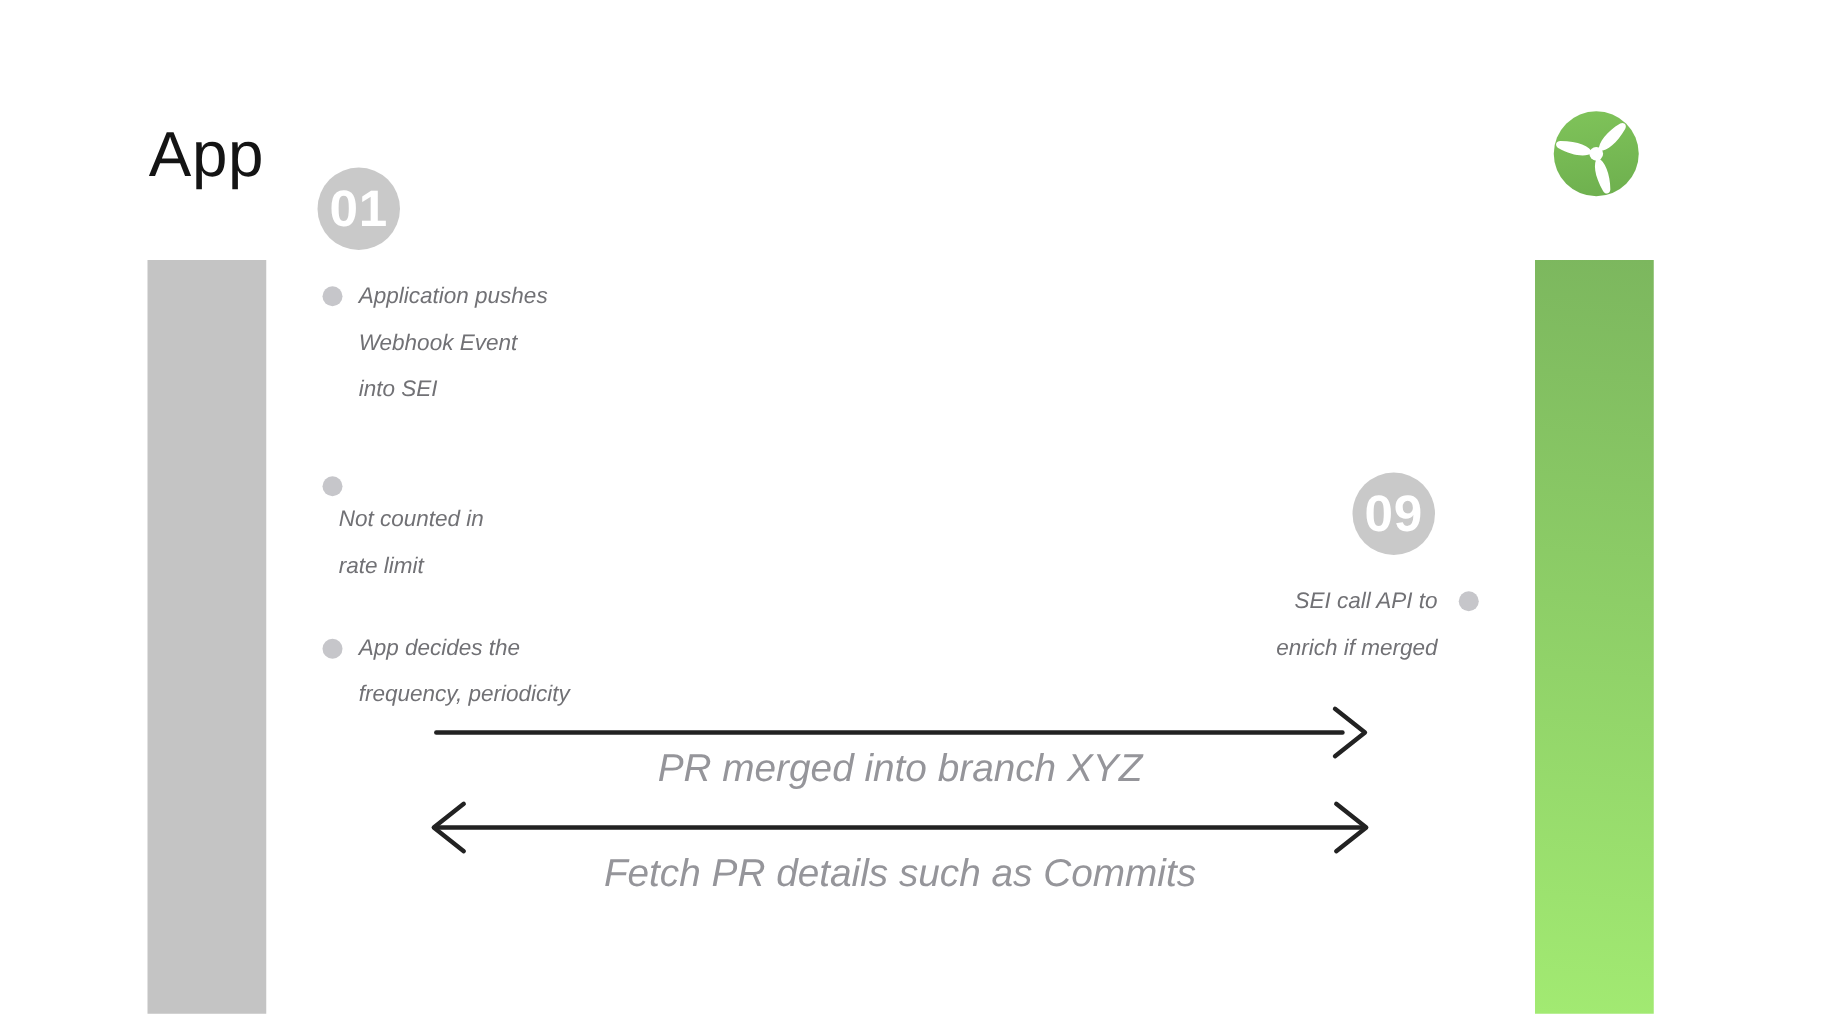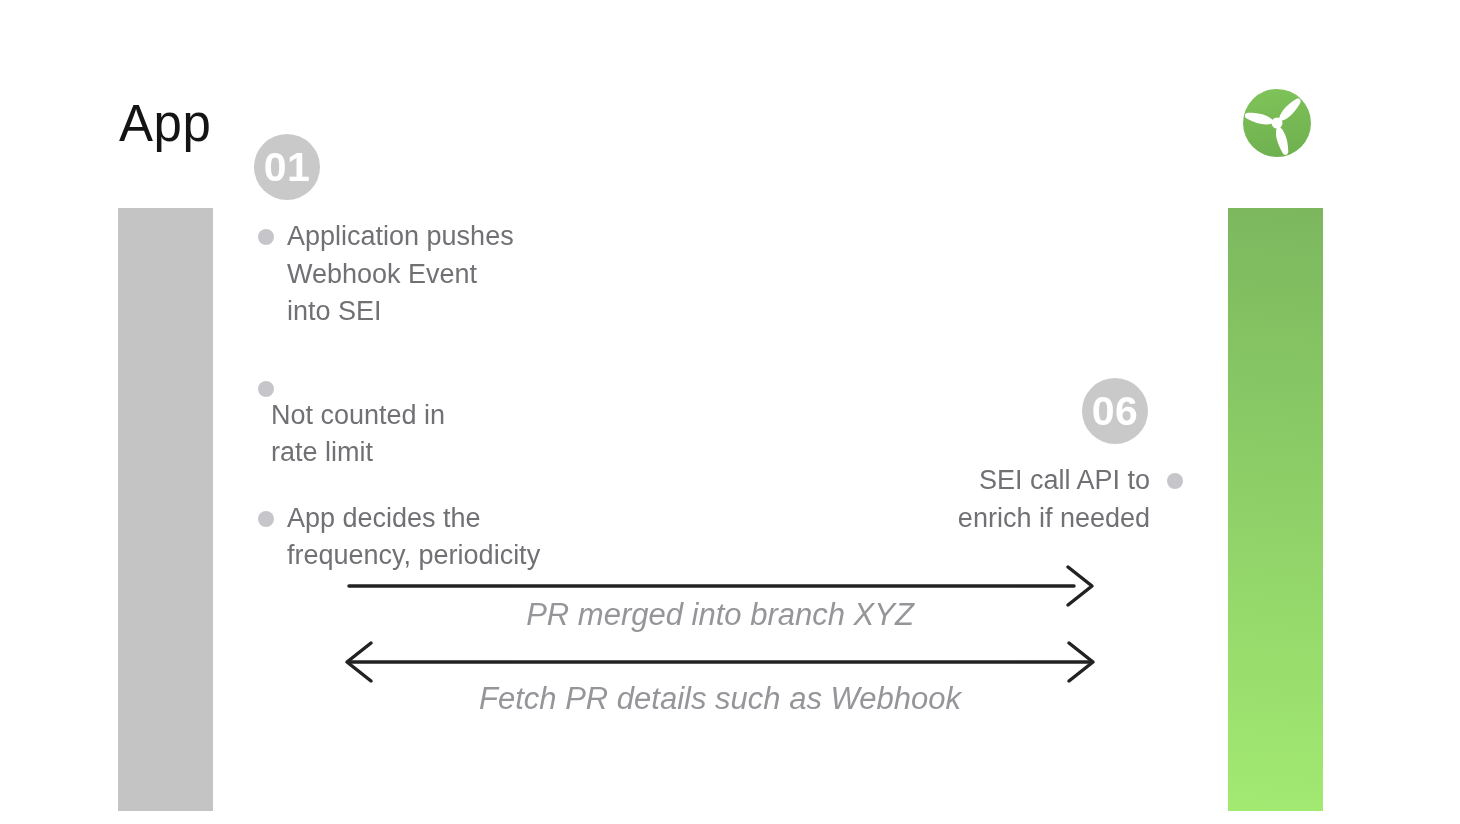--- a/index.html
+++ b/index.html
@@ -97,24 +97,25 @@
   .dot {
     flex: 0 0 16px;
     width: 16px;
     height: 16px;
     border-radius: 50%;
     background: var(--bullet);
     margin-top: 11px;
   }
   .bullet-text {
     margin-left: 13px;
-    font-size: 27px;
+    font-size: 18px;
     line-height: 37.5px;
     color: var(--text);
     white-space: pre-line;
+    font-style: italic;
   }
 
   .right-note {
     position: absolute;
     left: 930px;
     top: 462px;
     width: 253px;
     display: flex;
     align-items: flex-start;
     justify-content: flex-end;
@@ -201,34 +202,34 @@
       <span class="bullet-text">Not counted in
 rate limit</span>
     </div>
     <div class="bullet-item gap-small">
       <span class="dot"></span>
       <span class="bullet-text">App decides the
 frequency, periodicity</span>
     </div>
   </div>
 
-  <div class="badge badge-02">06</div>
+  <div class="badge badge-02">09</div>
 
   <div class="right-note">
     <span class="bullet-text">SEI call API to
-enrich if needed</span>
+enrich if merged</span>
     <span class="dot"></span>
   </div>
 
   <svg class="arrow-svg arrow-1" viewBox="0 0 764 52" aria-hidden="true">
     <line x1="11" y1="26" x2="736" y2="26"></line>
     <polyline points="730,7 754,26 730,45"></polyline>
   </svg>
   <div class="flow-label flow-label-1">PR merged into branch XYZ</div>
 
   <svg class="arrow-svg arrow-2" viewBox="0 0 764 52" aria-hidden="true">
     <line x1="10" y1="26" x2="754" y2="26"></line>
     <polyline points="731,7 755,26 731,45"></polyline>
     <polyline points="33,7 9,26 33,45"></polyline>
   </svg>
-  <div class="flow-label flow-label-2">Fetch PR details such as Webhook</div>
+  <div class="flow-label flow-label-2">Fetch PR details such as Commits</div>
 
 </div>
 
 </body></html>

